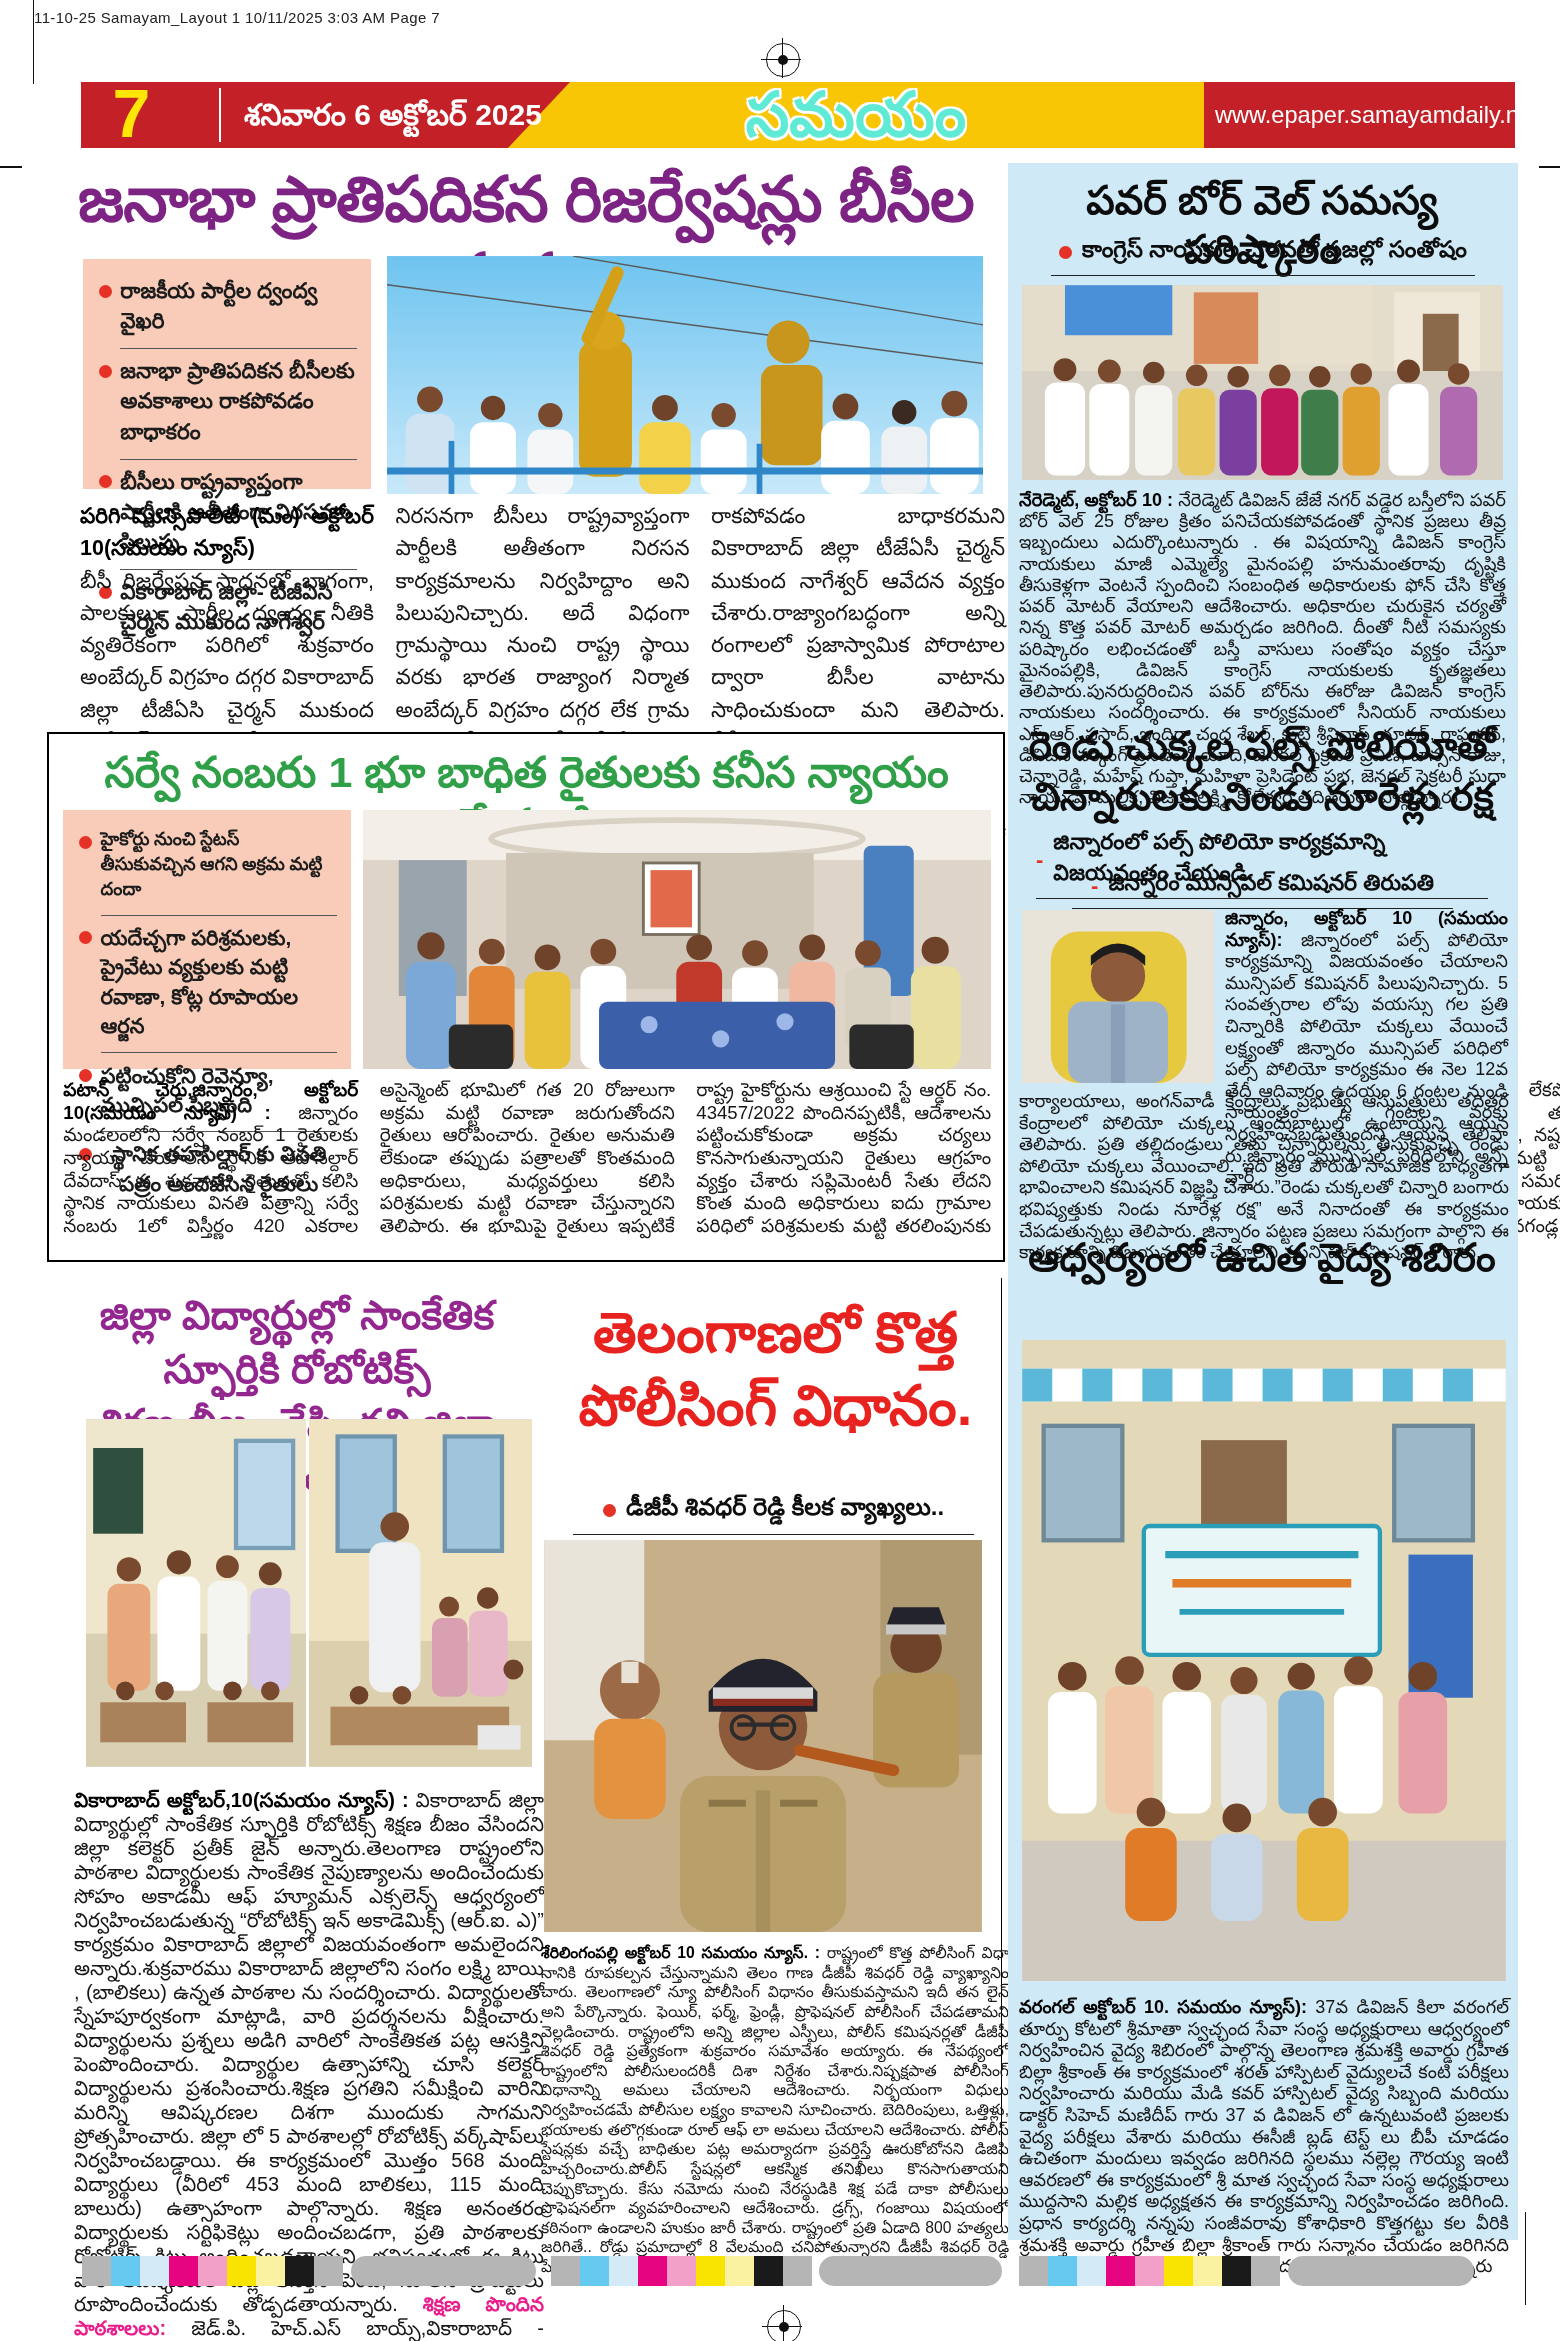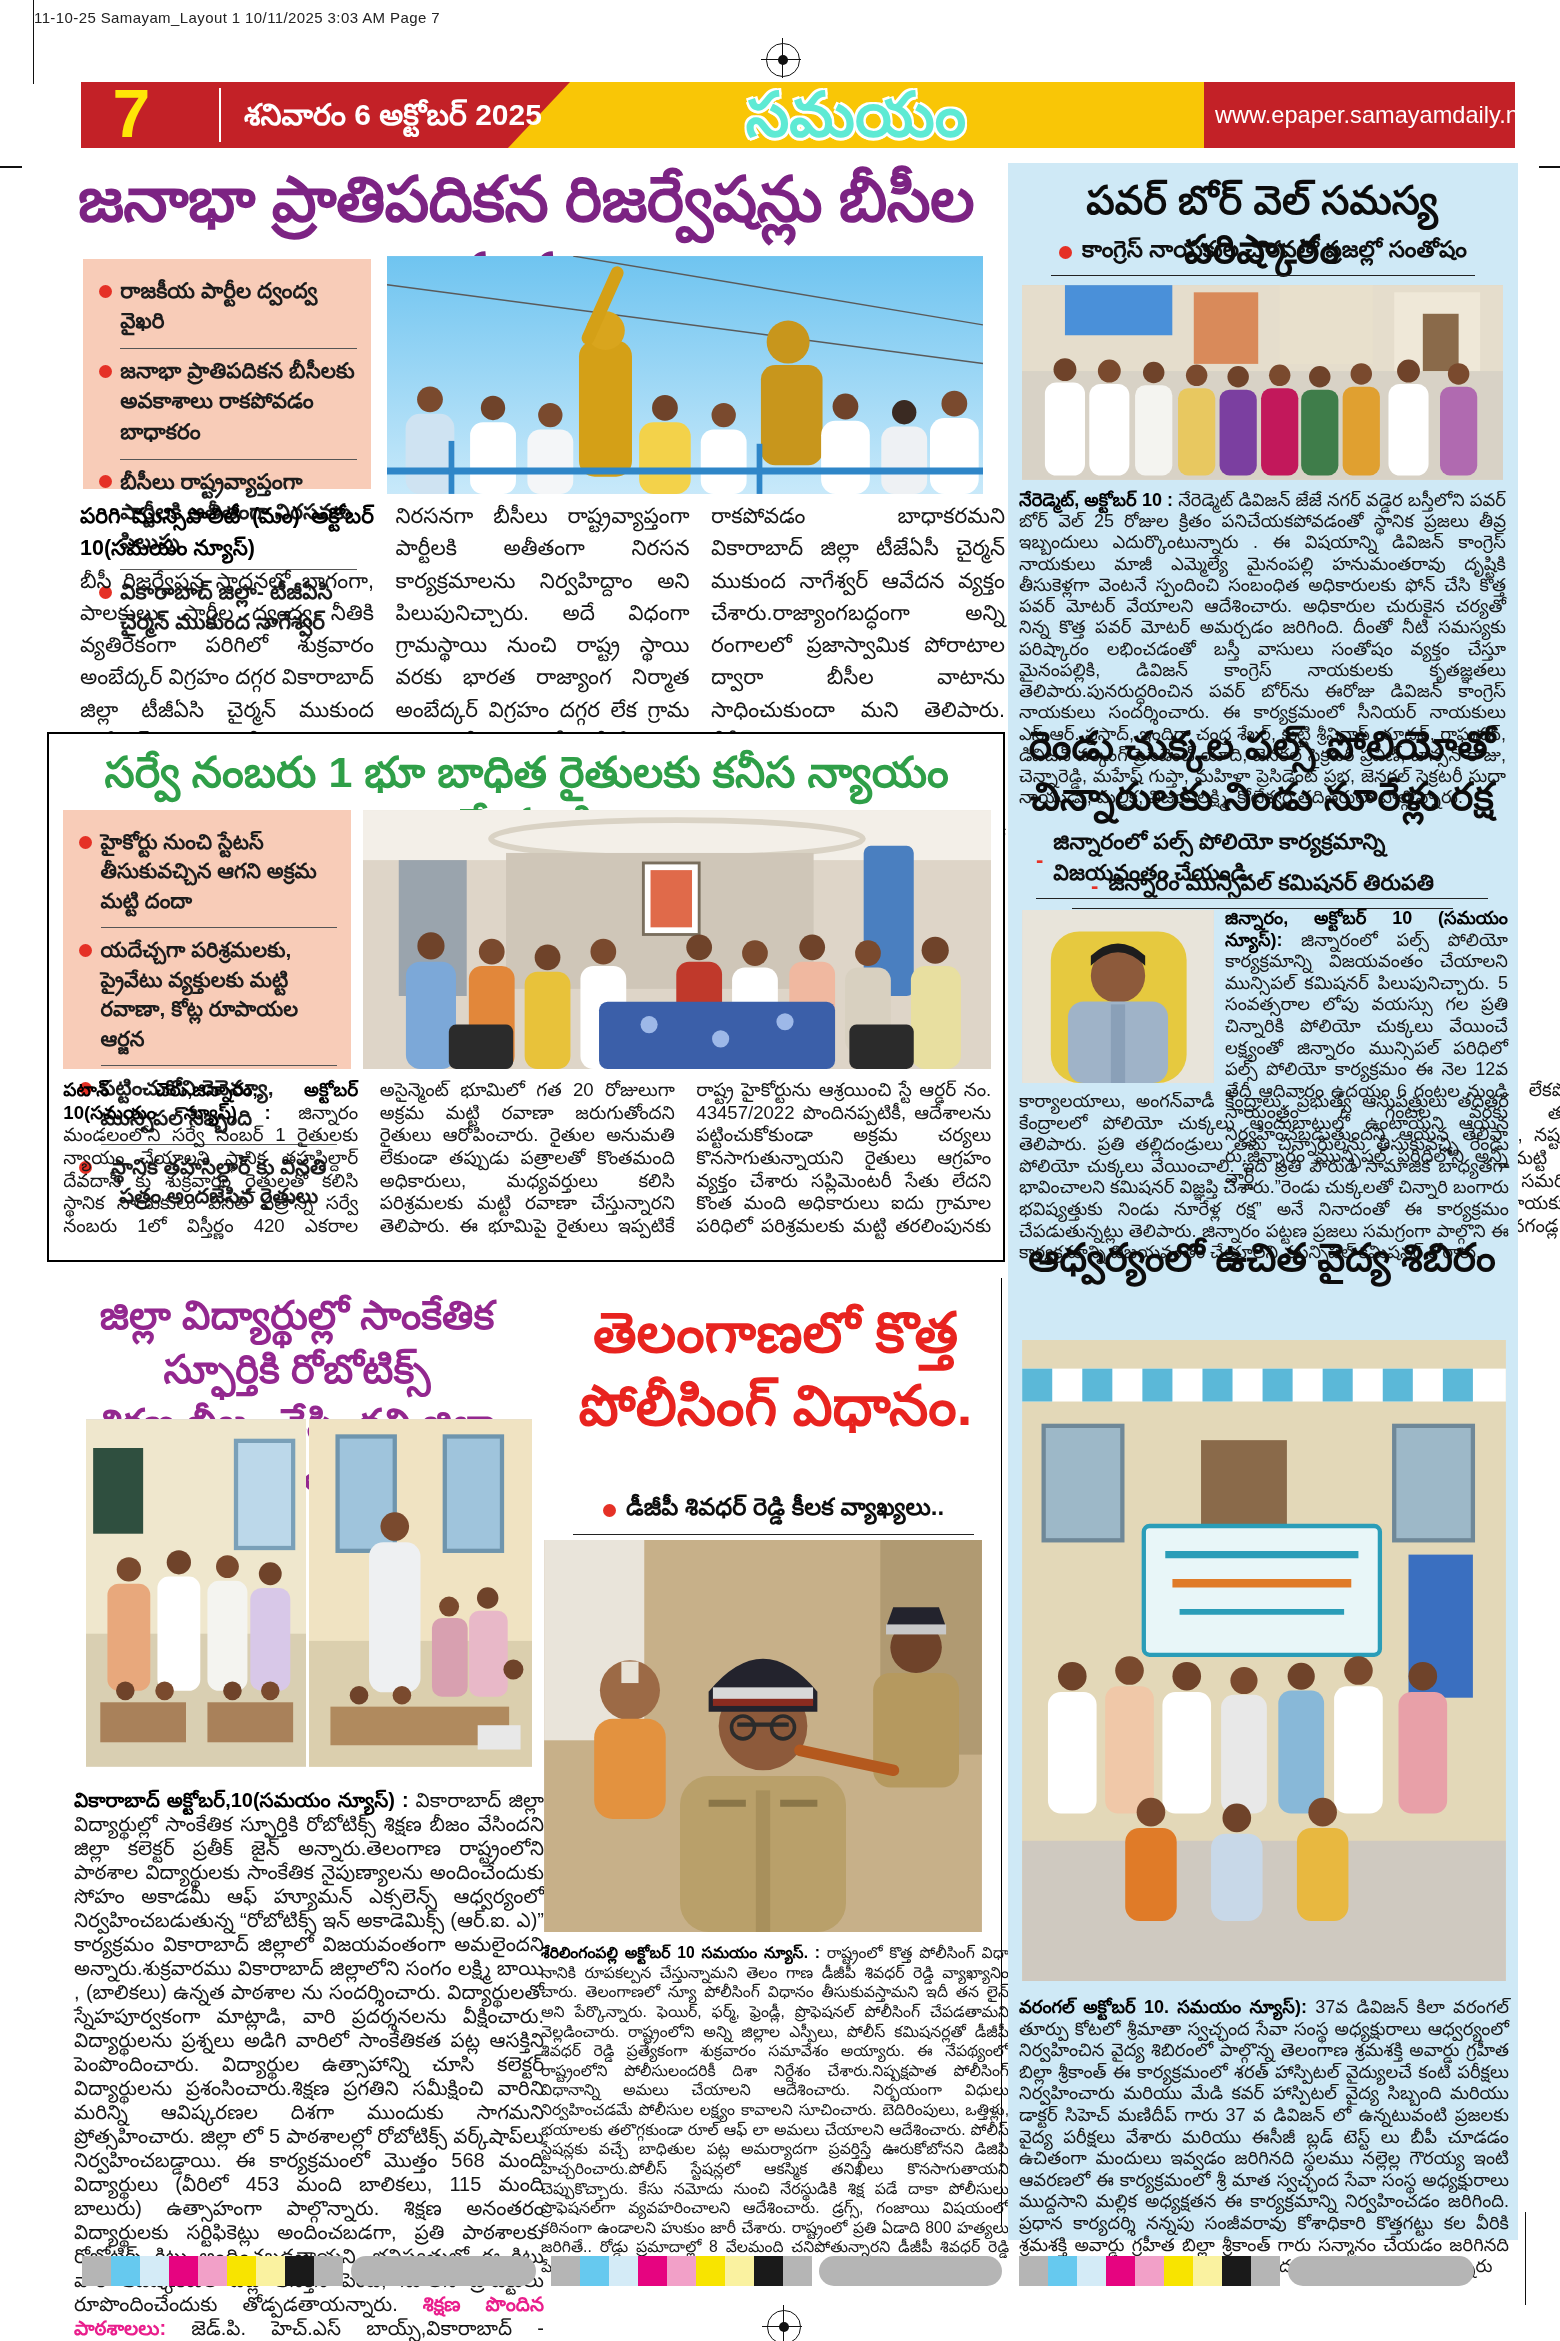--- a/index.html
+++ b/index.html
@@ -155,21 +155,21 @@
       <span>రంగాలలో ప్రజాస్వామిక పోరాటాల ద్వారా బీసీల వాటాను సాధించుకుందా మని తెలిపారు. బీసీలు ప్రజాసంఘాల నాయకులు వివిధ రాజకీయ పార్టీల నాయకులు కార్యక్రమంలో పాల్గొనాలని ముకుంద నాగేశ్వర్ కోరారు. ఈ కార్యక్రమంలో గోర్ బంజారా హక్కుల పోరాట సమితి ఉపాధ్యక్షులు అంగోత్ వీరేందర్ నాయక్, వివిధ సంఘాల నాయకులు గోవింద్ నాయక్, తెలంగాణ ఉద్యమకారుల ఐక్య వేదిక జిల్లా అధ్యక్షులు ఎరాన్ పల్లి శ్రీనివాస్,శ్రీశైలం, రఫీ తదితరులు పాల్గొన్నారు.</span>
     </div>
   </div>
 
   <div class="abs boxed" style="left:47px;top:732px;width:958px;height:530px;">
     <div class="abs hl hl-green" style="left:7.2px;top:11.5px;width:941px;">సర్వే నంబరు 1 భూ బాధిత రైతులకు కనీస న్యాయం చేయండి</div>
 
     <div class="abs bulletbox" style="left:14.3px;top:76px;width:288px;height:259px;">
       <div class="bullet-item">
         <span class="dot"></span>
-        <span class="bullet-text" style="font-size:21px;">హైకోర్టు నుంచి స్టేటస్ తీసుకువచ్చిన ఆగని అక్రమ మట్టి దందా</span>
+        <span class="bullet-text" style="font-size:18px;font-family:Liberation Serif, serif;">హైకోర్టు నుంచి స్టేటస్ తీసుకువచ్చిన ఆగని అక్రమ మట్టి దందా</span>
       </div>
       <div class="bullet-item">
         <span class="dot"></span>
         <span class="bullet-text" style="font-size:21px;">యదేచ్చగా పరిశ్రమలకు, ప్రైవేటు వ్యక్తులకు మట్టి రవాణా, కోట్ల రూపాయల ఆర్జన</span>
       </div>
       <div class="bullet-item">
         <span class="dot"></span>
         <span class="bullet-text" style="font-size:21px;">పట్టించుకోని రెవెన్యూ, మున్సిపల్ సిబ్బంది</span>
       </div>
       <div class="bullet-item">

